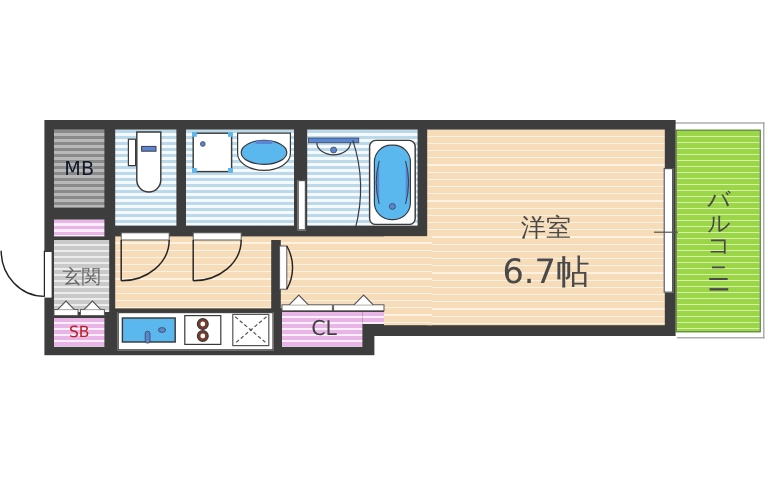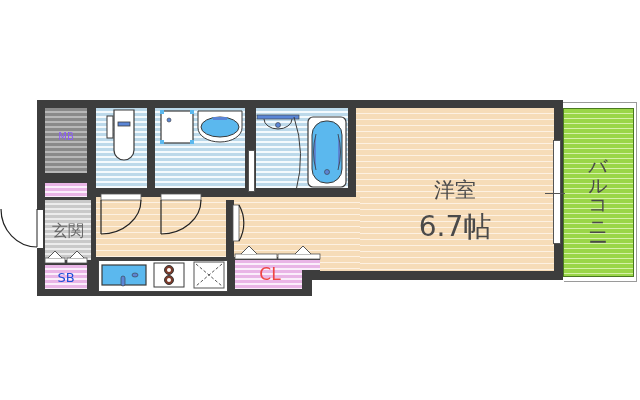--- a/index.html
+++ b/index.html
@@ -30,21 +30,21 @@
 <div class="abs floor-wood" style="left:356px;top:108px;width:198px;height:163px;"></div>
 <div class="abs floor-wood" style="left:96px;top:197px;width:260px;height:60px;"></div>
 <div class="abs floor-wood" style="left:320px;top:197px;width:40px;height:74px;"></div>
 <div class="label" style="left:415px;top:176px;width:80px;font-size:21px;">洋室</div>
 <div class="label" style="left:400px;top:208px;width:110px;font-size:28px;">6.7帖</div>
 
 <div class="abs" style="left:553px;top:140px;width:6px;height:102px;background:#fff;border:1px solid #555;"></div>
 <div class="abs" style="left:545px;top:193px;width:20px;height:1px;background:#555;"></div>
 
 <div class="abs floor-gray" style="left:45px;top:108px;width:42px;height:65px;"></div>
-<div class="label" style="left:45px;top:131px;width:42px;font-size:10px;color:#8b5cf6;">MB</div>
+<div class="label" style="left:45px;top:131px;width:42px;font-size:16px;color:#0f172a;">MB</div>
 
 <div class="abs floor-pink" style="left:45px;top:183px;width:42px;height:14px;"></div>
 
 <div class="abs floor-blue" style="left:96px;top:108px;width:51px;height:80px;"></div>
 <svg style="left:105px;top:110px;" width="30" height="56">
   <rect x="2" y="6" width="6" height="22" fill="#fff" stroke="#3a3a3a" stroke-width="1"></rect>
   <path d="M9 0 H29 V40 A10 10 0 0 1 9 40 Z" fill="#fff" stroke="#3a3a3a" stroke-width="1.2"></path>
   <rect x="13" y="12" width="12" height="4" fill="#5b86d6" stroke="#3a3a3a" stroke-width="0.8"></rect>
 </svg>
 
@@ -83,21 +83,21 @@
 <div class="abs floor-lgray" style="left:45px;top:200px;width:46px;height:60px;"></div>
 <div class="label" style="left:45px;top:221px;width:46px;font-size:16px;color:#666;">玄関</div>
 
 <div class="abs" style="left:37px;top:210px;width:6px;height:38px;background:#fff;"></div>
 <svg style="left:0px;top:208px;" width="40" height="42">
   <path d="M1 1 A36 38 0 0 0 37 39" fill="none" stroke="#222" stroke-width="1.2"></path>
   <line x1="37" y1="1" x2="37" y2="39" stroke="#222" stroke-width="1"></line>
 </svg>
 
 <div class="abs floor-pink" style="left:45px;top:265px;width:42px;height:24px;"></div>
-<div class="label" style="left:45px;top:270px;width:42px;font-size:13px;color:#1d4ed8;">SB</div>
+<div class="label" style="left:45px;top:270px;width:42px;font-size:13px;color:#b91c1c;">SB</div>
 <svg style="left:45px;top:250px;" width="44" height="14">
   <rect x="0" y="8" width="20" height="5" fill="#fff" stroke="#555" stroke-width="0.8"></rect>
   <rect x="22" y="8" width="20" height="5" fill="#fff" stroke="#555" stroke-width="0.8"></rect>
   <path d="M3 8 L10 1 L17 8" fill="#fff" stroke="#555" stroke-width="1"></path>
   <path d="M25 8 L32 1 L39 8" fill="#fff" stroke="#555" stroke-width="1"></path>
 </svg>
 
 <svg style="left:100px;top:194px;" width="46" height="40">
   <rect x="1" y="0" width="40" height="6" fill="#fff" stroke="#555" stroke-width="0.8"></rect>
   <line x1="1" y1="6" x2="1" y2="40" stroke="#222" stroke-width="1.2"></line>
@@ -128,19 +128,19 @@
   <circle cx="16" cy="18" r="2" fill="#fff"></circle>
 </svg>
 <svg style="left:193px;top:261px;" width="32" height="28">
   <rect x="1" y="1" width="30" height="26" fill="#fff" stroke="#555" stroke-width="1"></rect>
   <line x1="3" y1="3" x2="29" y2="25" stroke="#555" stroke-width="1" stroke-dasharray="3,2"></line>
   <line x1="29" y1="3" x2="3" y2="25" stroke="#555" stroke-width="1" stroke-dasharray="3,2"></line>
 </svg>
 
 <div class="abs floor-pink" style="left:235px;top:260px;width:67px;height:29px;"></div>
 <div class="abs floor-pink" style="left:302px;top:260px;width:18px;height:10px;"></div>
-<div class="label" style="left:245px;top:264px;width:50px;font-size:17px;color:#ef4444;">CL</div>
+<div class="label" style="left:245px;top:264px;width:50px;font-size:17px;color:#404040;">CL</div>
 <svg style="left:235px;top:240px;" width="90" height="20">
   <rect x="0" y="14" width="42" height="5" fill="#fff" stroke="#555" stroke-width="0.8"></rect>
   <rect x="43" y="14" width="42" height="5" fill="#fff" stroke="#555" stroke-width="0.8"></rect>
   <path d="M6 14 L14 6 L22 14" fill="#fff" stroke="#555" stroke-width="1"></path>
   <path d="M60 14 L68 6 L76 14" fill="#fff" stroke="#555" stroke-width="1"></path>
 </svg>
 
 </body></html>

